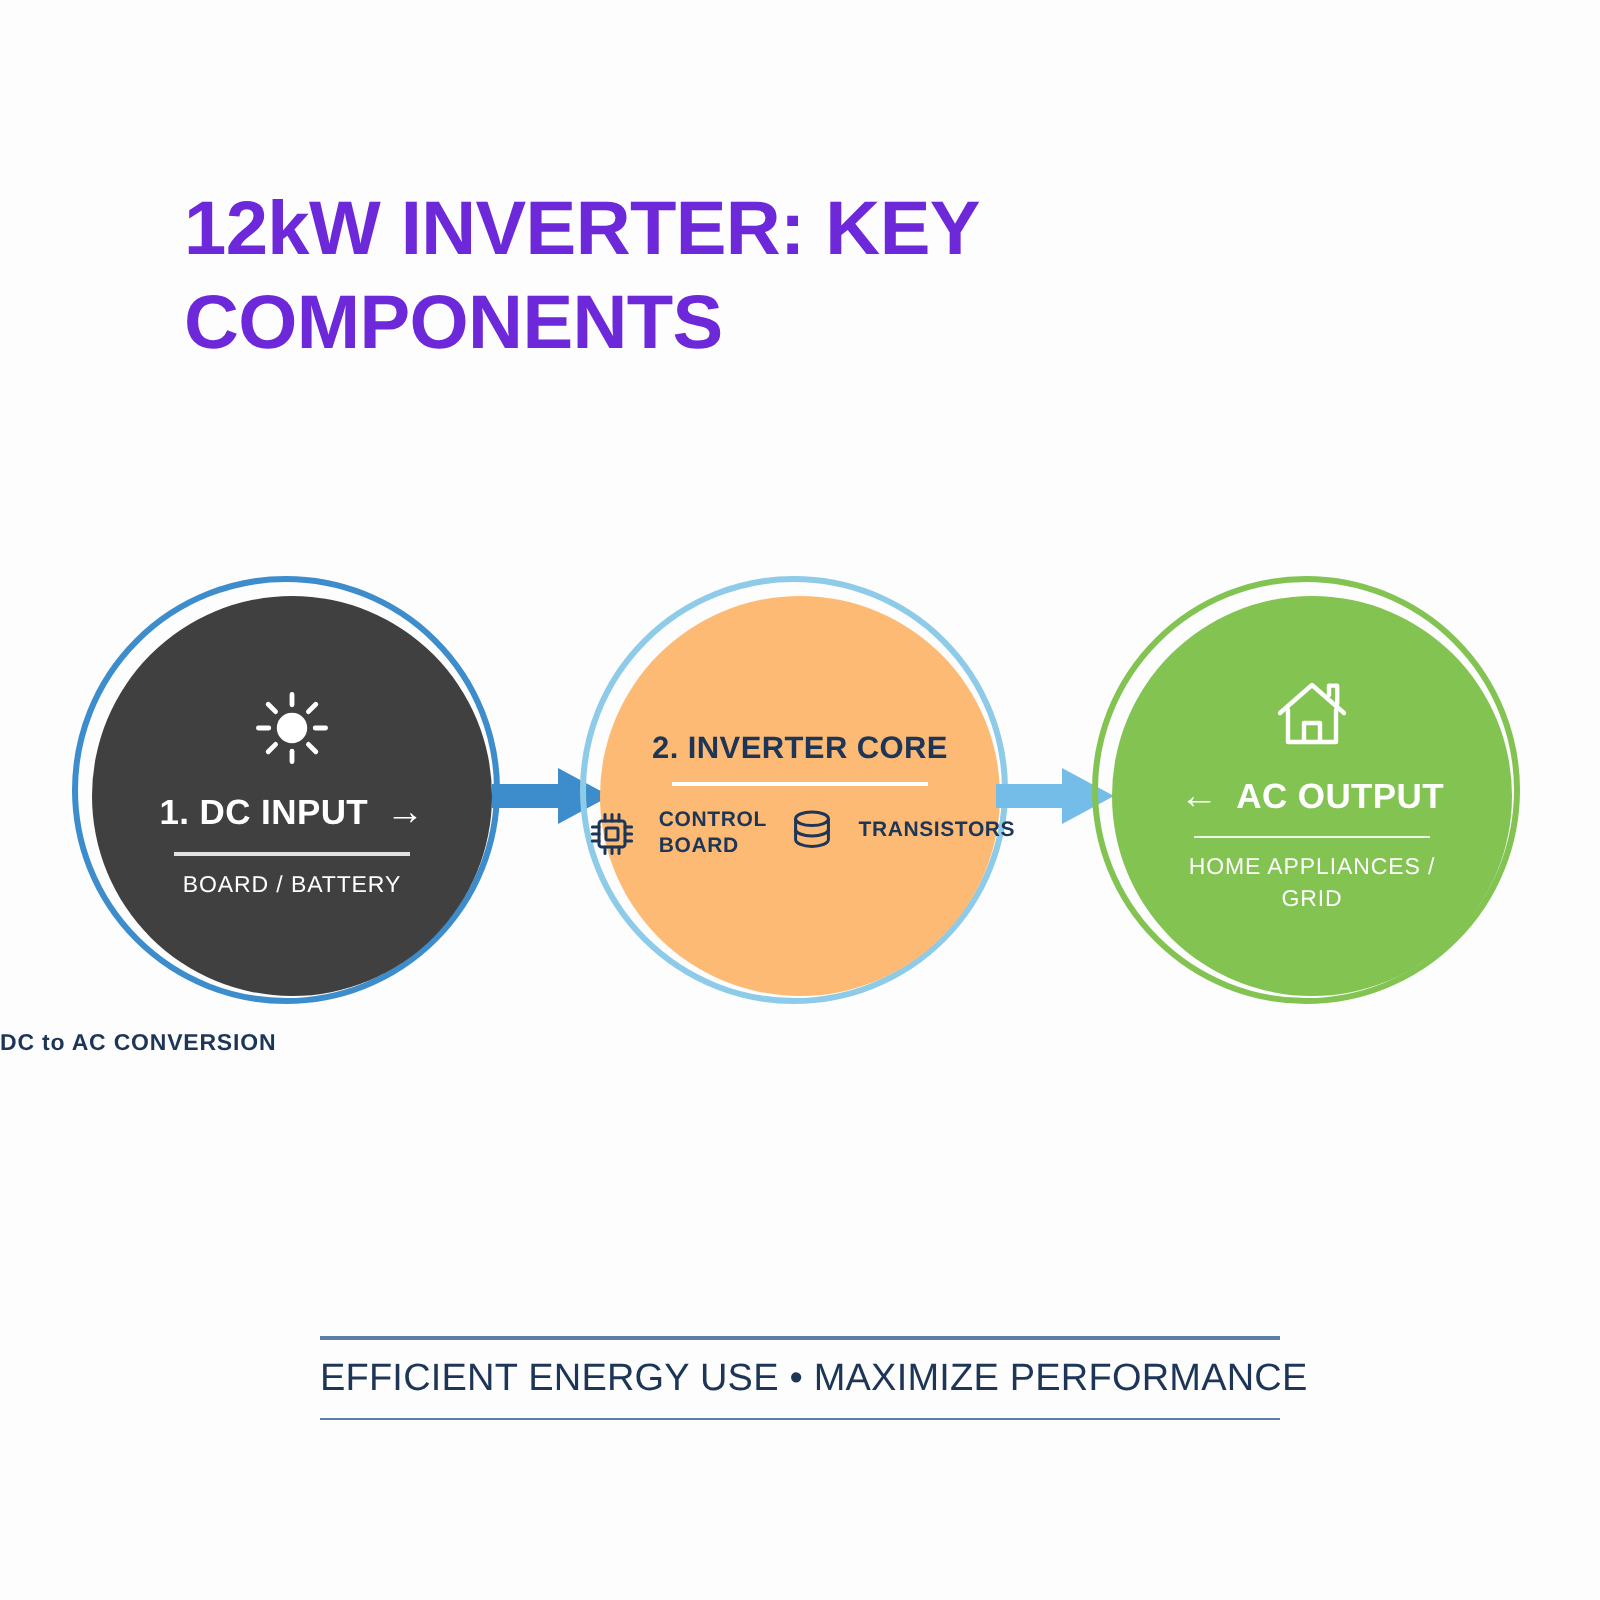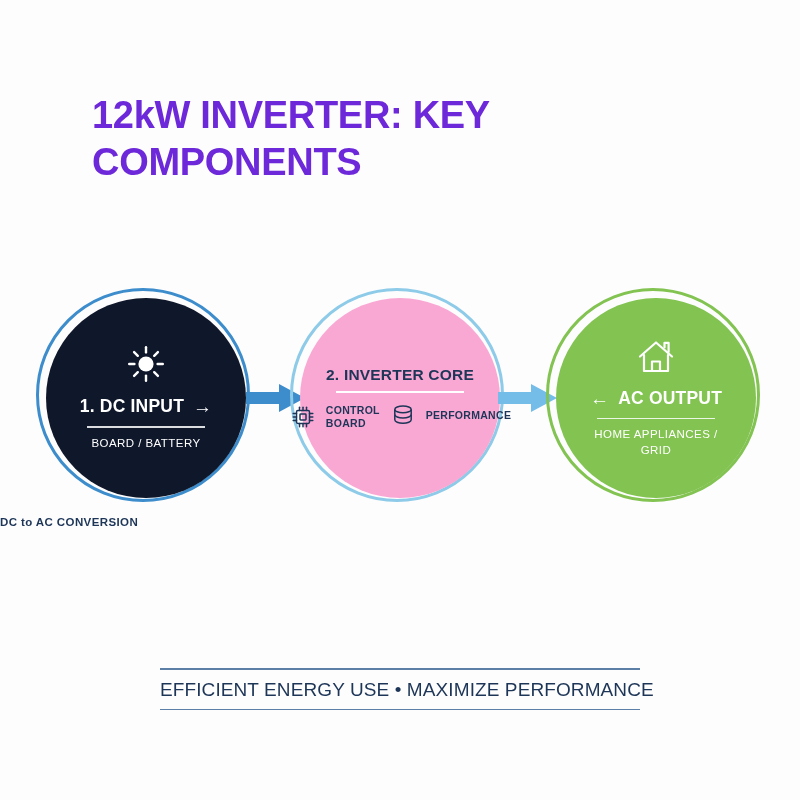--- a/index.html
+++ b/index.html
@@ -65,25 +65,25 @@
     box-sizing: border-box;
     display: flex;
     flex-direction: column;
     align-items: center;
     justify-content: center;
     text-align: center;
   }
 
   #node-dc-input { left: 36px; }
   #node-dc-input .node-ring { border-color: #3d8dcc; }
-  #node-dc-input .node-disc { background: #0f172a; }
+  #node-dc-input .node-disc { background: #404040; }
 
   #node-inverter-core { left: 290px; }
   #node-inverter-core .node-ring { border-color: #8ecbe8; }
-  #node-inverter-core .node-disc { background: #f9a8d4; }
+  #node-inverter-core .node-disc { background: #fdba74; }
 
   #node-ac-output { left: 546px; }
   #node-ac-output .node-ring { border-color: #82c351; }
   #node-ac-output .node-disc { background: #82c351; }
 
   
   .node-icon {
     margin-bottom: 12px;
     line-height: 0;
   }
@@ -280,21 +280,21 @@
         <div class="core-item">
           <span class="core-item-icon">
             <svg width="24" height="22" viewBox="0 0 24 22">
               <g stroke="#1d3557" stroke-width="1.5" fill="none">
                 <ellipse cx="12" cy="5.4" rx="8.2" ry="3.4"></ellipse>
                 <path d="M3.8,5.4 L3.8,10.6 A8.2,3.4 0 0 0 20.2,10.6 L20.2,5.4"></path>
                 <path d="M3.8,10.6 L3.8,15.8 A8.2,3.4 0 0 0 20.2,15.8 L20.2,10.6"></path>
               </g>
             </svg>
           </span>
-          <span class="core-item-label">PERFORMANCE</span>
+          <span class="core-item-label">TRANSISTORS</span>
         </div>
 
       </div>
     </div>
   </div>
 
   <div class="connector" id="connector-2">
     <svg width="60" height="32" viewBox="0 0 60 32">
       <polygon points="0,10 33,10 33,2 59,16 33,30 33,22 0,22" fill="#74bde8"></polygon>
     </svg>

